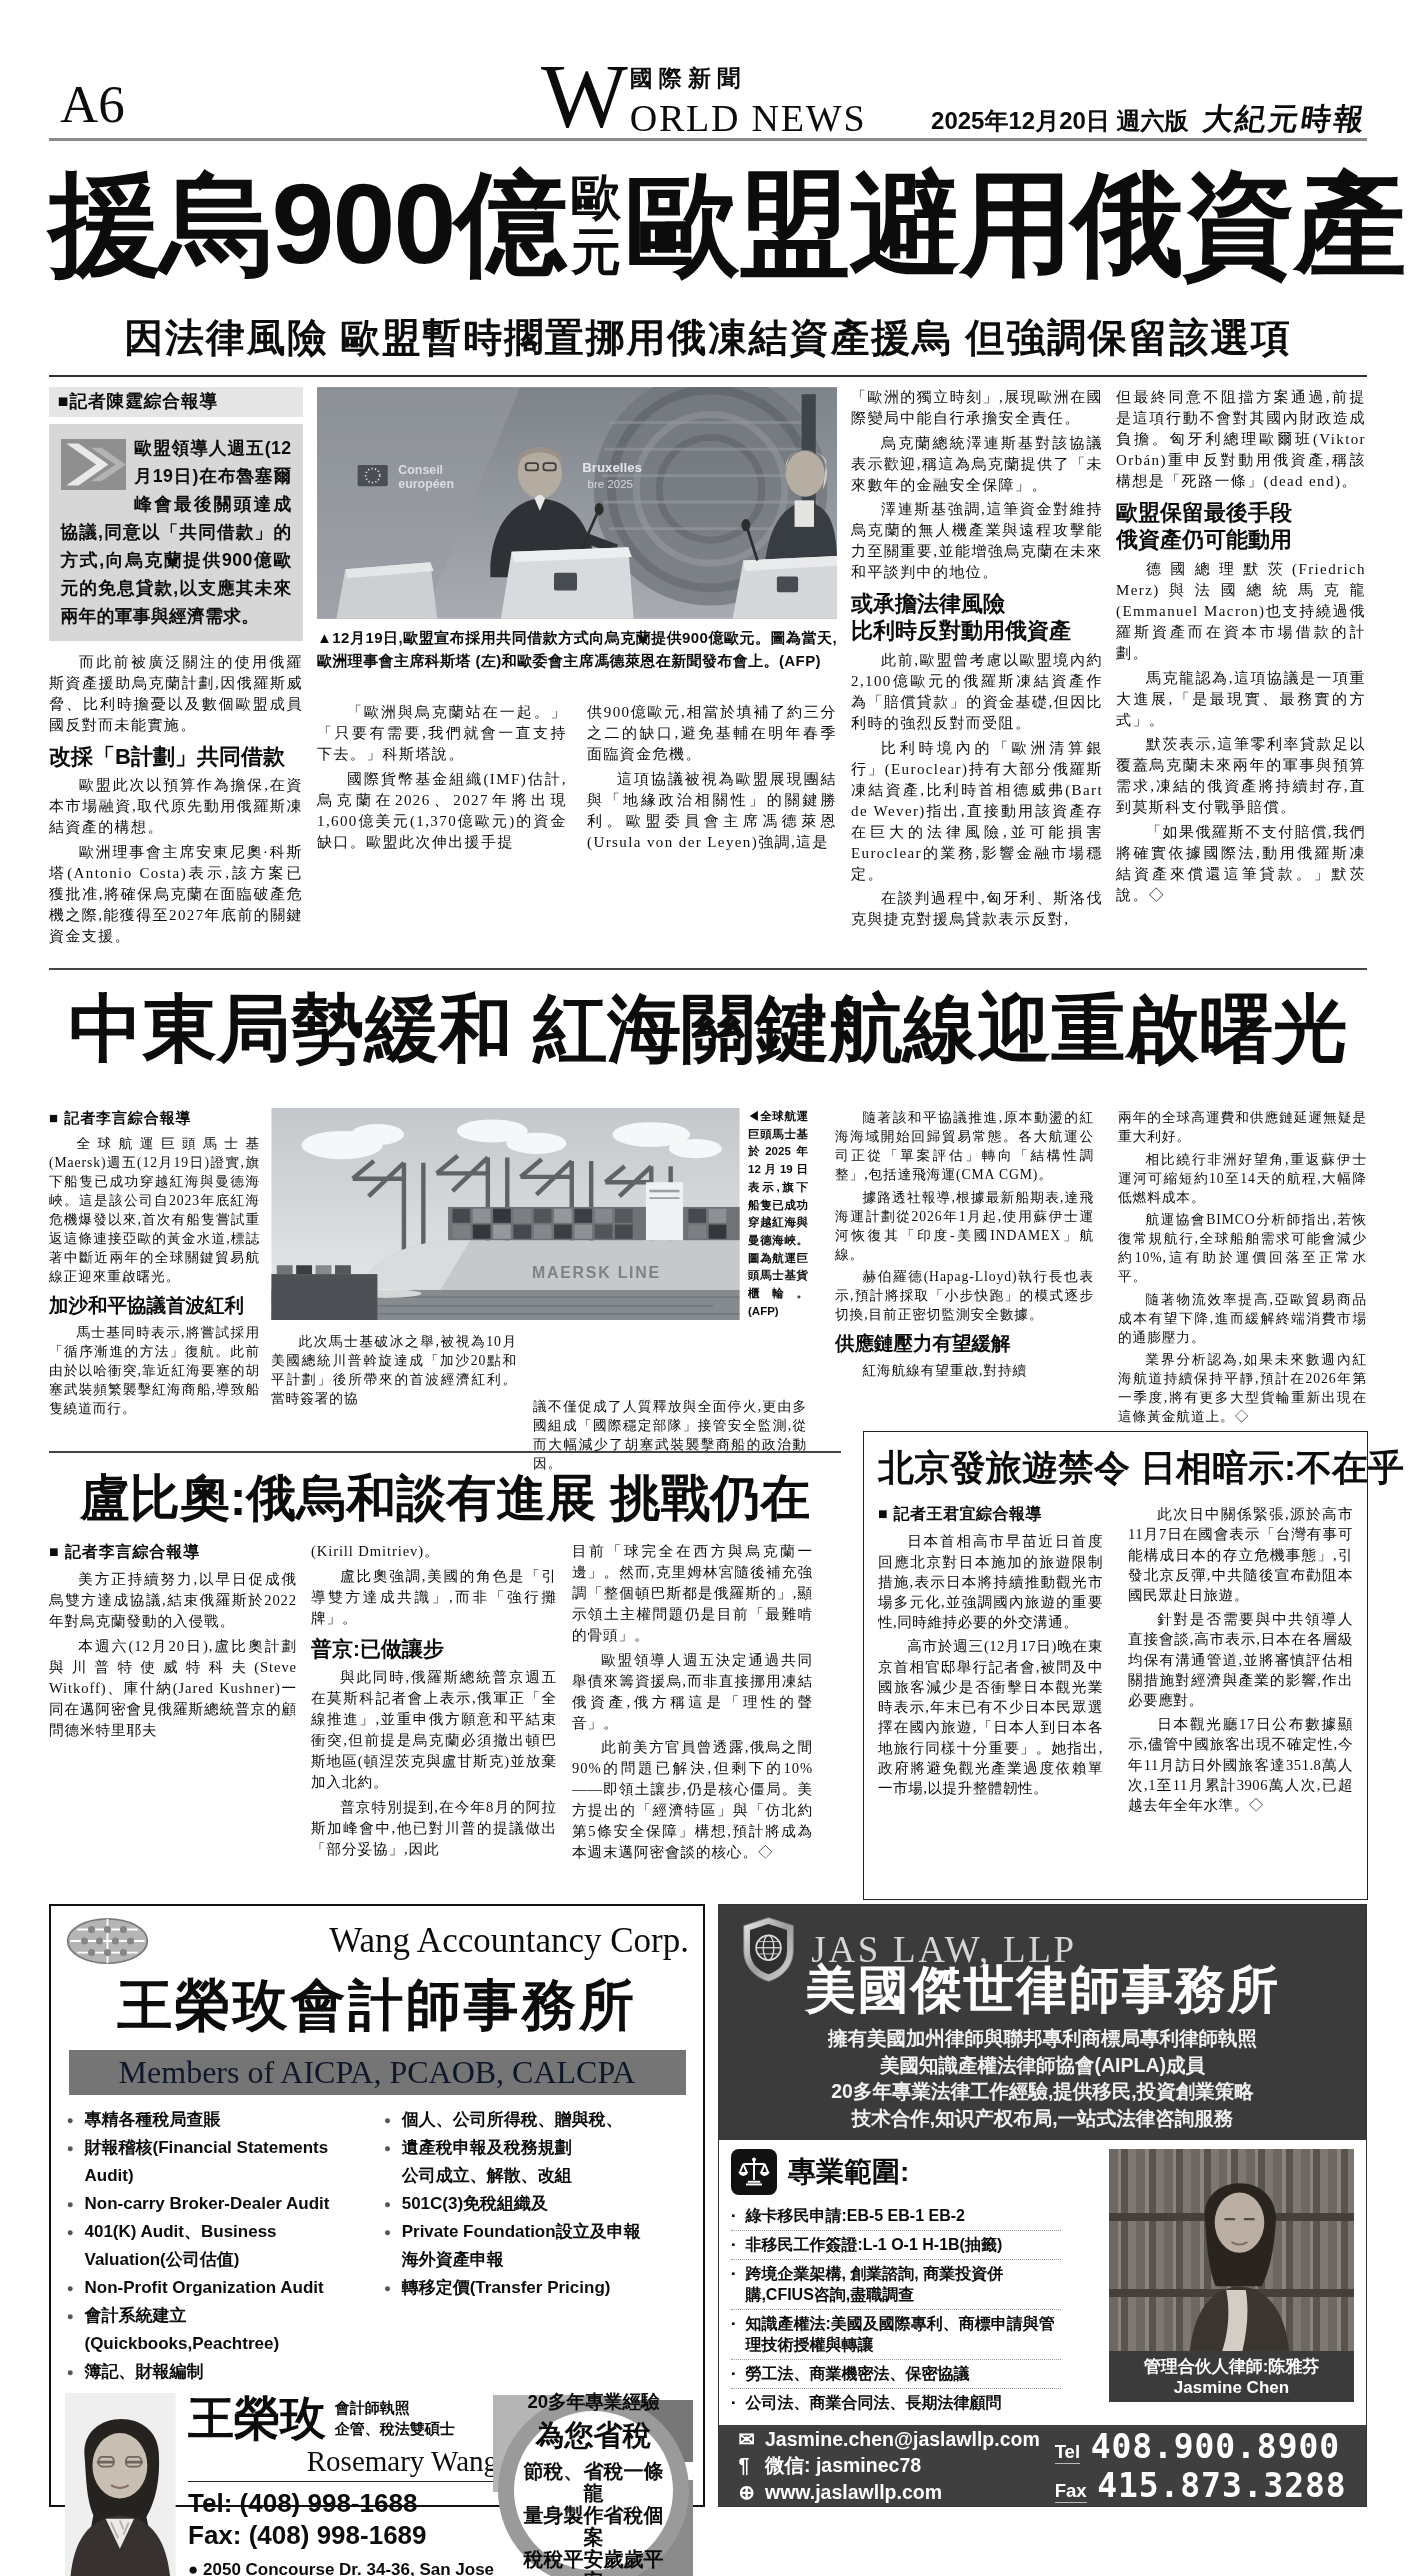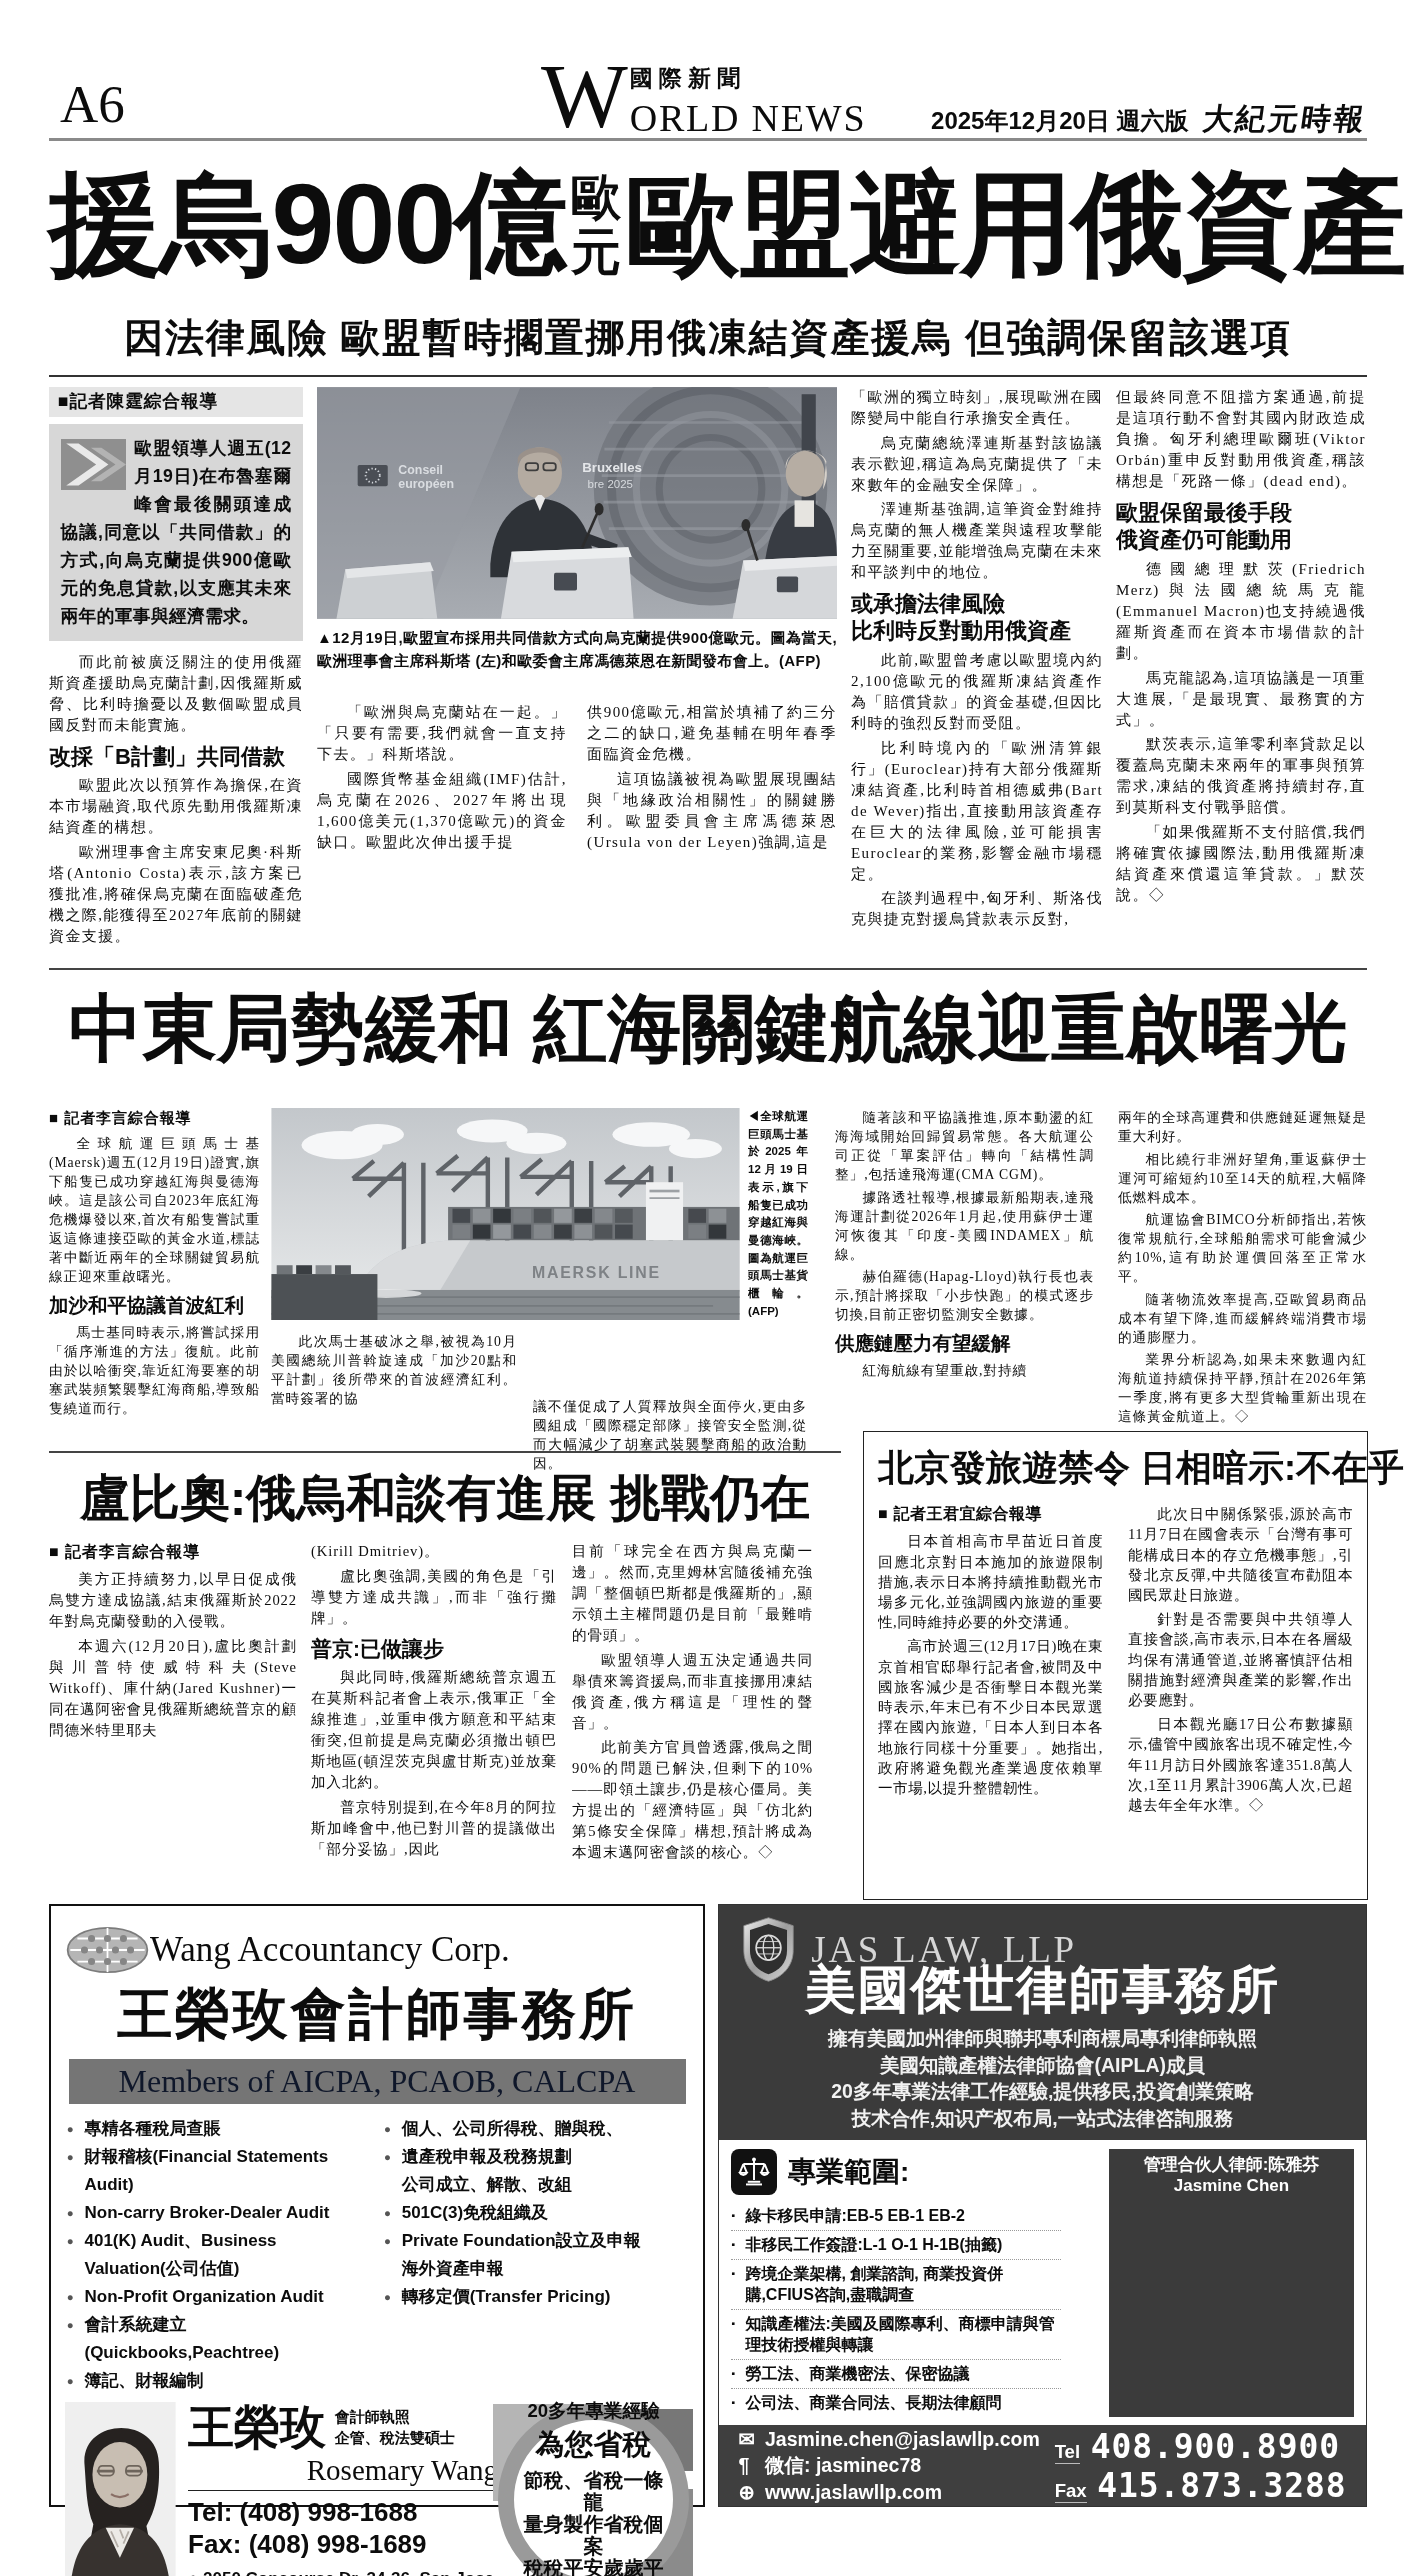--- a/index.html
+++ b/index.html
@@ -83,21 +83,21 @@
          box-sizing:border-box;padding:10.6px 14px;}
   #a4h1{text-align:center;font-size:36px;font-weight:900;font-family:"Liberation Sans",sans-serif;
         margin:1.8px 0 10.6px 0;white-space:nowrap;}
   #a4cols{display:flex;justify-content:space-between;}
   .a4col{width:225px;height:380px;overflow:hidden;text-align:justify;font-size:14.6px;
          line-height:20.3px;letter-spacing:0.5px;}
   .a4col .byline{font-size:16px;}
   
   #wang{left:49px;top:1904px;width:656px;height:603px;border:2.7px solid #111;
         box-sizing:border-box;padding:7px 14px;font-family:"Liberation Sans",sans-serif;}
-  .wang-head{display:flex;align-items:center;justify-content:flex-start;margin-top:13px;}
+  .wang-head{display:flex;align-items:center;justify-content:space-between;gap:16px;margin-top:4px;}
   .wang-head-en{font-family:"Liberation Serif",serif;font-size:35px;}
   .wang-title{text-align:center;font-size:55px;font-weight:900;letter-spacing:2.7px;margin:3.5px 0 7px 0;}
   .wang-banner{background:#757575;color:#0f172a;text-align:center;font-family:"Liberation Serif",serif;
                font-size:32px;padding:4.4px 0;margin:0 3.5px;}
   .wang-services{display:flex;gap:14px;margin:10.6px 1.8px 7px 1.8px;font-weight:700;font-size:17px;
                  line-height:28px;}
   .wang-services>div{flex:1;}
   .svc-row{display:flex;align-items:flex-start;}
   .svc-b{width:17.7px;color:#555;font-size:11.5px;line-height:28px;flex:none;}
   .wang-bottom{display:flex;margin-top:1.8px;height:196px;}
@@ -130,21 +130,21 @@
   .jas-body{display:flex;padding:8.8px 12.4px;flex:1;background:#fff;}
   .jas-left{width:354px;}
   .jas-scope{display:flex;align-items:center;gap:10.6px;}
   .jas-scope-icon{width:46px;height:46px;background:#111;border-radius:8px;display:flex;
                   align-items:center;justify-content:center;flex:none;}
   .jas-scope-label{font-size:28px;font-weight:900;}
   .jas-items{margin-top:7px;font-weight:700;font-size:16px;line-height:21px;}
   .jas-item{display:flex;padding:3.5px 0;border-bottom:0.9px dotted #9a9a9a;align-items:flex-start;}
   .jas-item:last-child{border-bottom:none;}
   .jas-item .sqb{width:14px;font-size:10.6px;line-height:21px;flex:none;}
-  .jas-photo{width:262px;margin-left:auto;display:flex;flex-direction:row;padding-left:48px;}
+  .jas-photo{width:262px;margin-left:auto;display:flex;flex-direction:column;padding-left:48px;}
   .jas-photo-img{position:relative;height:202px;overflow:hidden;
      background:repeating-linear-gradient(90deg,#6d6761 0 8.8px,#8a847e 8.8px 12.4px,#59534d 12.4px 19.5px,#7d776f 19.5px 27.4px);}
   .jas-shelf1,.jas-shelf2{position:absolute;left:0;width:100%;height:8.8px;background:#453f3a;}
   .jas-shelf1{top:64px;} .jas-shelf2{top:140px;}
   .jas-photo-cap{background:#3b3b3b;color:#fff;font-size:17px;font-weight:700;text-align:center;
                  padding:4.4px 0;}
   .jas-footer{background:#3f3f3f;color:#fff;height:92px;display:flex;align-items:center;
               padding:0 19.5px;}
   .jas-contact{font-size:19.5px;font-weight:700;line-height:26.5px;}
   .jas-contact .ic{display:inline-block;width:26.5px;}

